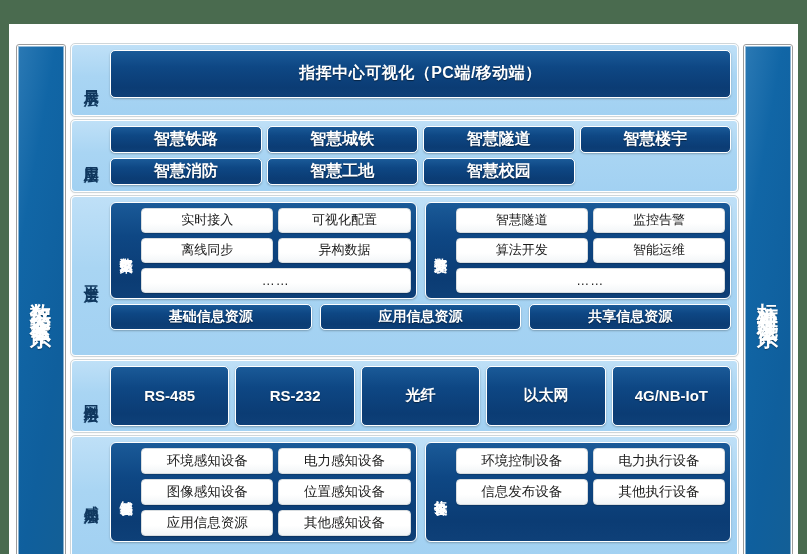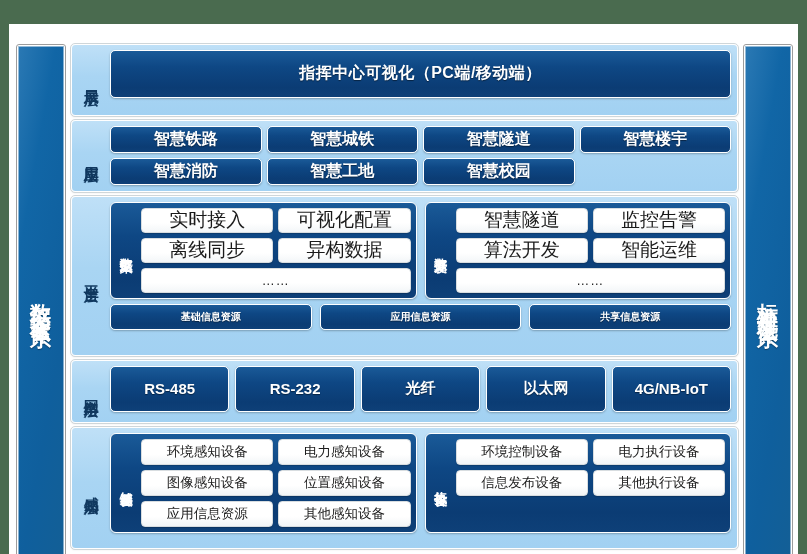--- a/index.html
+++ b/index.html
@@ -102,32 +102,32 @@
     color:#ffffff;font-size:13px;font-weight:700;line-height:1.05;
   }
   .pf-label span{writing-mode:vertical-rl;text-orientation:upright;letter-spacing:1px;}
   .pf-cells{flex:1 1 auto;display:flex;flex-direction:column;gap:5px;}
   .pf-row{display:flex;gap:5px;}
   .white-cell{
     flex:1 1 0;height:25px;
     background:linear-gradient(180deg,#ffffff 0%,#ffffff 60%,#f3f6f8 100%);
     border:1px solid #d8dde0;border-radius:4px;
     display:flex;align-items:center;justify-content:center;
-    color:#1a1a1a;font-size:19px;
+    color:#1a1a1a;font-size:13px;
     box-shadow:0 1px 1px rgba(0,0,0,.18);
     box-sizing:border-box;
   }
   .white-cell.wide{flex:1 1 100%;}
   .dots{letter-spacing:1px;color:#222;font-size:13px;}
   .resource-row{display:grid;grid-template-columns:repeat(3,1fr);gap:8px;}
-  .res-cell{height:26px;font-size:10px;}
+  .res-cell{height:26px;font-size:14px;}
 
   
   .net-grid{display:grid;grid-template-columns:repeat(5,1fr);gap:6px;}
-  .net-cell{height:46px;font-size:15px;}
+  .net-cell{height:60px;font-size:15px;}
 
   
   .sense-main{display:flex;gap:8px;}
   .sn-group{
     flex:1 1 50%;
     background:linear-gradient(180deg,#1a5a98 0%,#0e4784 35%,#0b3c74 80%,#0e4078 100%);
     border:1px solid #ffffff;border-radius:6px;
     display:flex;align-items:stretch;padding:5px;gap:5px;box-sizing:border-box;
     box-shadow:0 1px 2px rgba(0,0,0,.25);
   }

